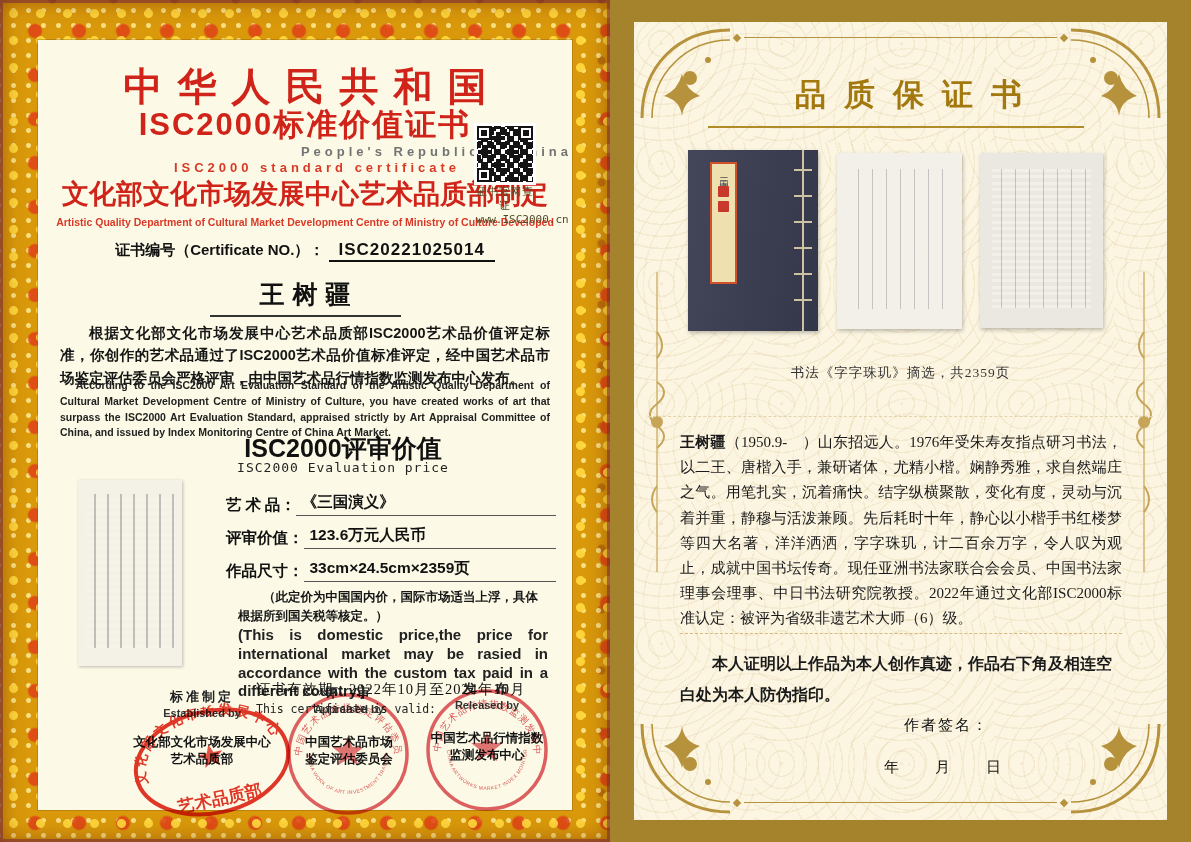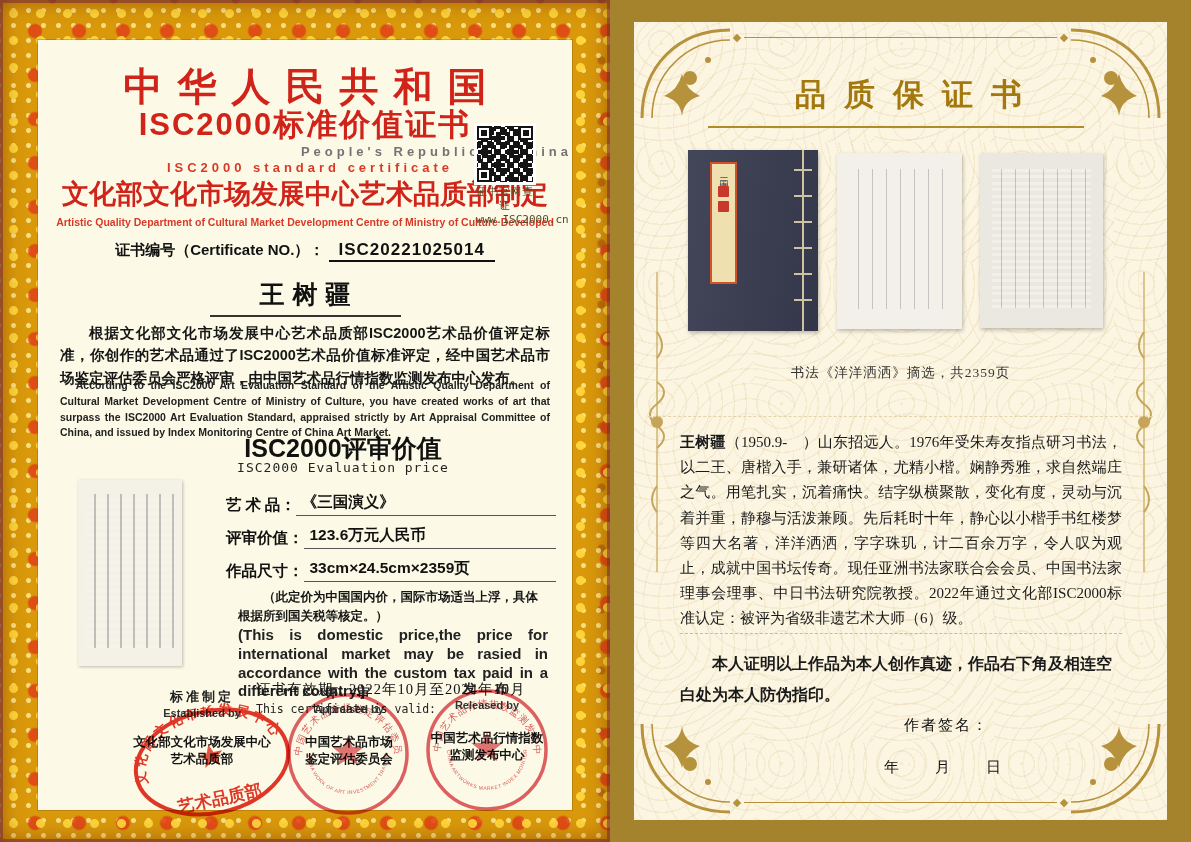--- a/index.html
+++ b/index.html
@@ -20,21 +20,21 @@
   }
   .left-inner { position:absolute; left:38px; top:40px; width:534px; height:770px;
     background:#FCFAE6; box-shadow:0 0 0 1px rgba(130,90,10,.35); }
 
   .lp-title-cn  { position:absolute; top:20px; left:0; width:100%; text-align:center;
     font-size:39px; font-weight:bold; letter-spacing:15px; color:#D0241A; text-indent:15px; }
   .lp-title-2   { position:absolute; top:64px; left:0; width:100%; text-align:center;
     font-size:31px; font-weight:bold; letter-spacing:2px; color:#D0241A; }
   .lp-en-1 { position:absolute; top:104px; left:0; width:100%; text-align:right;
     font-size:13px; font-weight:bold; letter-spacing:4px; color:#737373; }
-  .lp-en-2 { position:absolute; top:120px; left:5px; width:100%; text-align:center;
+  .lp-en-2 { position:absolute; top:120px; left:12px; width:100%; text-align:center;
     font-size:13px; font-weight:bold; letter-spacing:4px; color:#D93A28; }
   .lp-issuer { position:absolute; top:136px; left:0; width:100%; text-align:center;
     font-size:27px; font-weight:bold; color:#D0241A; }
   .lp-issuer-en { position:absolute; top:176px; left:0; width:100%; text-align:center;
     font-size:10.5px; font-weight:bold; color:#D93A28; }
 
   .qr-wrap { position:absolute; left:438px; top:86px; width:58px; text-align:center; }
   .qr { position:relative; width:56px; height:56px; margin:0 auto; background:
       conic-gradient(#141414 25%, transparent 0 50%, #141414 0 75%, transparent 0) 1px 1px/9px 9px,
       conic-gradient(#141414 25%, transparent 0 50%, #141414 0 75%, transparent 0) 4px 3px/13px 13px,
@@ -367,21 +367,21 @@
       <div class="stitch"></div>
       <div class="label">
         <span class="vtext">三国演义</span>
         <span class="seal"></span>
         <span class="seal"></span>
       </div>
     </div>
     <div class="photo page-photo" id="photo-page-1"></div>
     <div class="photo page-photo" id="photo-page-2"></div>
 
-    <div class="rp-caption">书法《洋洋洒洒》摘选，共2359页</div>
+    <div class="rp-caption">书法《字字珠玑》摘选，共2359页</div>
     <div class="rp-dash-1"></div>
 
     <p class="rp-bio"><b>王树疆</b><span>（1950.9-　）山东招远人。1976年受朱寿友指点研习书法，以二王、唐楷入手，兼研诸体，尤精小楷。娴静秀雅，求自然端庄之气。用笔扎实，沉着痛快。结字纵横聚散，变化有度，灵动与沉着并重，静穆与活泼兼顾。先后耗时十年，静心以小楷手书红楼梦等四大名著，洋洋洒洒，字字珠玑，计二百余万字，令人叹为观止，成就中国书坛传奇。现任亚洲书法家联合会会员、中国书法家理事会理事、中日书法研究院教授。2022年通过文化部ISC2000标准认定：被评为省级非遗艺术大师（6）级。</span></p>
 
     <div class="rp-divider"></div>
     <p class="rp-statement">本人证明以上作品为本人创作真迹，作品右下角及相连空白处为本人防伪指印。</p>
 
     <div class="rp-sign">作者签名：</div>
     <div class="rp-date">年　　月　　日</div>
 

